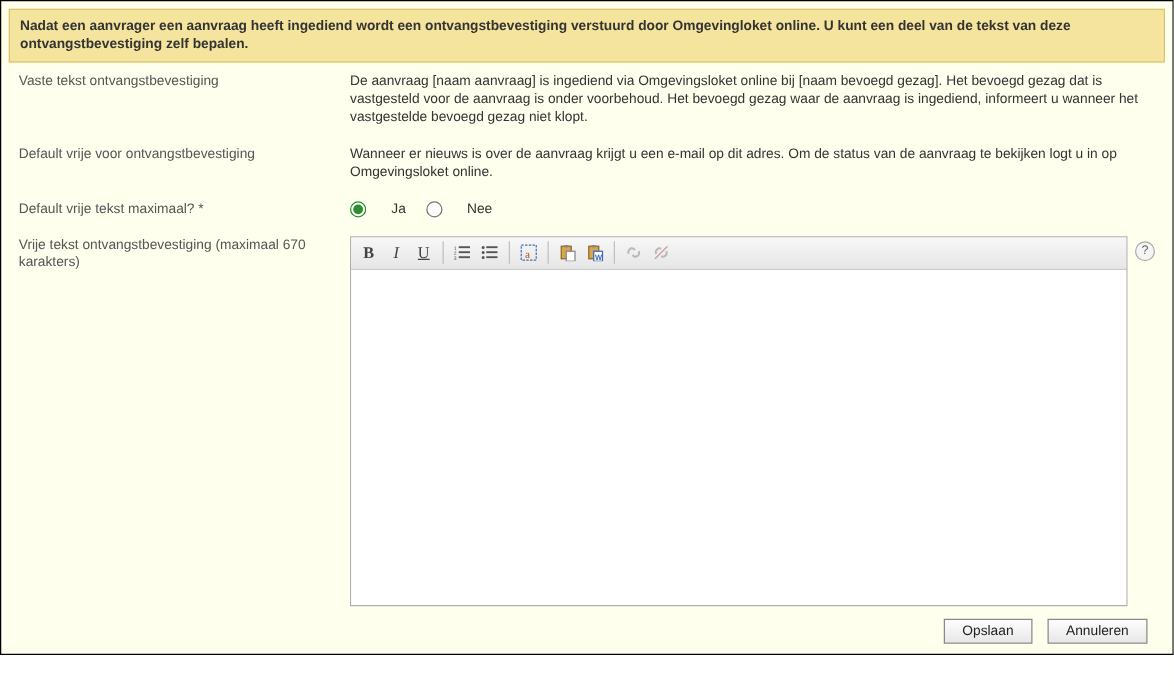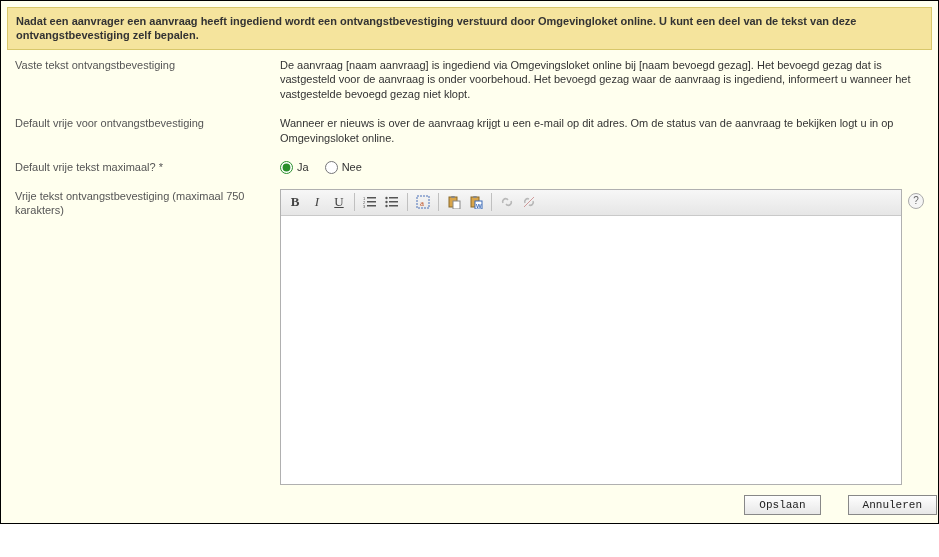--- a/index.html
+++ b/index.html
@@ -49,21 +49,21 @@
   }
   .radio-group {
     display: flex;
     align-items: center;
     gap: 6px;
   }
   .radio-group label {
     margin-right: 10px;
     display: flex;
     align-items: center;
-    gap: 4px;
+    gap: 20px;
     cursor: pointer;
   }
   input[type="radio"] {
     accent-color: #2a8f2a;
     width: 13px;
     height: 13px;
     cursor: pointer;
   }
   .editor-wrap {
     position: relative;
@@ -128,24 +128,23 @@
     font-size: 10px;
     line-height: 14px;
     text-align: center;
     cursor: pointer;
     flex-shrink: 0;
     margin-top: 4px;
   }
   .footer {
     position: absolute;
     bottom: 8px;
-    right: 1px;
-    display: flex;
-    gap: 27px;
-    font-family: Liberation Mono, monospace;
+    right: 20px;
+    display: flex;
+    gap: 12px;
   }
   .btn {
     border: 1px solid #888;
     background: linear-gradient(#fefefe, #e7e7e7);
     padding: 3px 14px;
     font-size: 11px;
     font-family: inherit;
     cursor: pointer;
     color: #222;
     min-width: 70px;
@@ -178,21 +177,21 @@
           <span>Ja</span>
         </label>
         <label>
           <input type="radio" name="usedef" style="">
           <span>Nee</span>
         </label>
       </div>
     </div>
 
     <div class="row">
-      <div class="label-col">Vrije tekst ontvangstbevestiging (maximaal 750 karakters)</div>
+      <div class="label-col">Vrije tekst ontvangstbevestiging (maximaal 670 karakters)</div>
       <div class="editor-wrap">
         <div class="editor">
           <div class="toolbar">
             <div class="tbtn" style="font-weight:bold;font-family:'Times New Roman',serif;font-size:13px;">B</div>
             <div class="tbtn" style="font-style:italic;font-family:'Times New Roman',serif;font-size:13px;">I</div>
             <div class="tbtn" style="text-decoration:underline;font-family:'Times New Roman',serif;font-size:13px;">U</div>
             <div class="tsep"></div>
             <div class="tbtn">
               <svg width="14" height="12" viewBox="0 0 14 12">
                   <text x="0" y="4" font-size="4" fill="#555">1</text>

